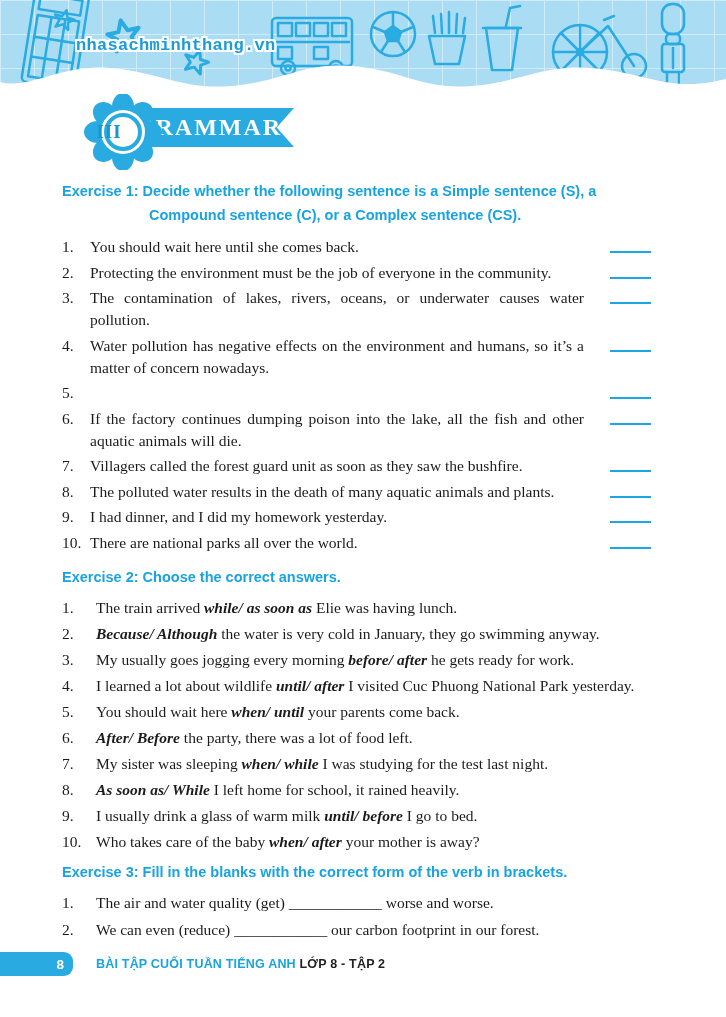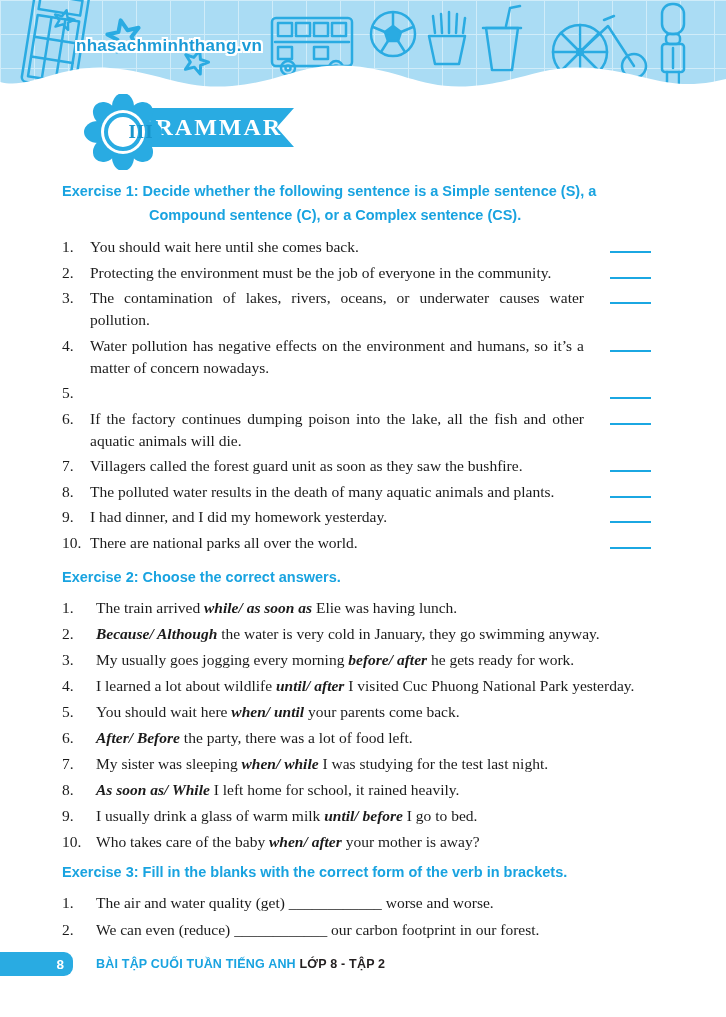--- a/index.html
+++ b/index.html
@@ -1,32 +1,32 @@
 <!DOCTYPE html>
 <html><head>
 <meta charset="utf-8">
 <style>
   html,body{margin:0;padding:0;background:#fff;}
   .page{position:relative;width:726px;height:1017px;background:#fff;overflow:hidden;
         font-family:"Liberation Serif",serif;}
   
   .header{position:absolute;top:0;left:0;width:726px;height:96px;}
-  .site{position:absolute;left:76px;top:36px;font-family:Liberation Sans, sans-serif;
+  .site{position:absolute;left:76px;top:36px;font-family:Liberation Mono, monospace;
         font-weight:bold;font-size:17px;color:#1b9bd7;letter-spacing:.3px;
         text-shadow:-2px -2px 0 #fff,2px -2px 0 #fff,-2px 2px 0 #fff,2px 2px 0 #fff,
                     0 2px 0 #fff,2px 0 0 #fff,0 -2px 0 #fff,-2px 0 0 #fff;}
   
   .banner{position:relative;margin-top:96px;height:66px;}
   .ribbon{position:absolute;left:137px;top:12px;width:157px;height:39px;background:#29abe2;
           clip-path:polygon(0 0,100% 0,89% 50%,100% 100%,0 100%);
           display:flex;align-items:center;justify-content:center;padding-right:14px;box-sizing:border-box;}
   .ribbon .ttl{font-family:"Liberation Serif",serif;font-weight:bold;font-size:24px;
           color:#fff;letter-spacing:2px;}
   .flower{position:absolute;left:82px;top:-2px;width:82px;height:76px;}
-  .numeral{position:absolute;left:100px;top:-2px;width:82px;height:76px;display:flex;
+  .numeral{position:absolute;left:68px;top:-2px;width:82px;height:76px;display:flex;
            align-items:center;justify-content:center;font-family:"Liberation Serif",serif;
            font-weight:bold;font-size:19px;color:#1895cc;letter-spacing:1px;}
   
   .content{padding:0 75px 0 62px;color:#1b1b1b;margin-top:17px;}
   .ex-heading{font-family:"Liberation Sans",sans-serif;font-weight:bold;font-size:14.5px;
               color:#19a3e0;line-height:24px;}
   .ex1-heading{margin-top:8px;}
   .ex1-heading .line2{margin-left:87px;}
   .list1{margin-top:9px;}
   .row1{display:flex;font-size:15.5px;line-height:22px;margin-bottom:3.5px;}

